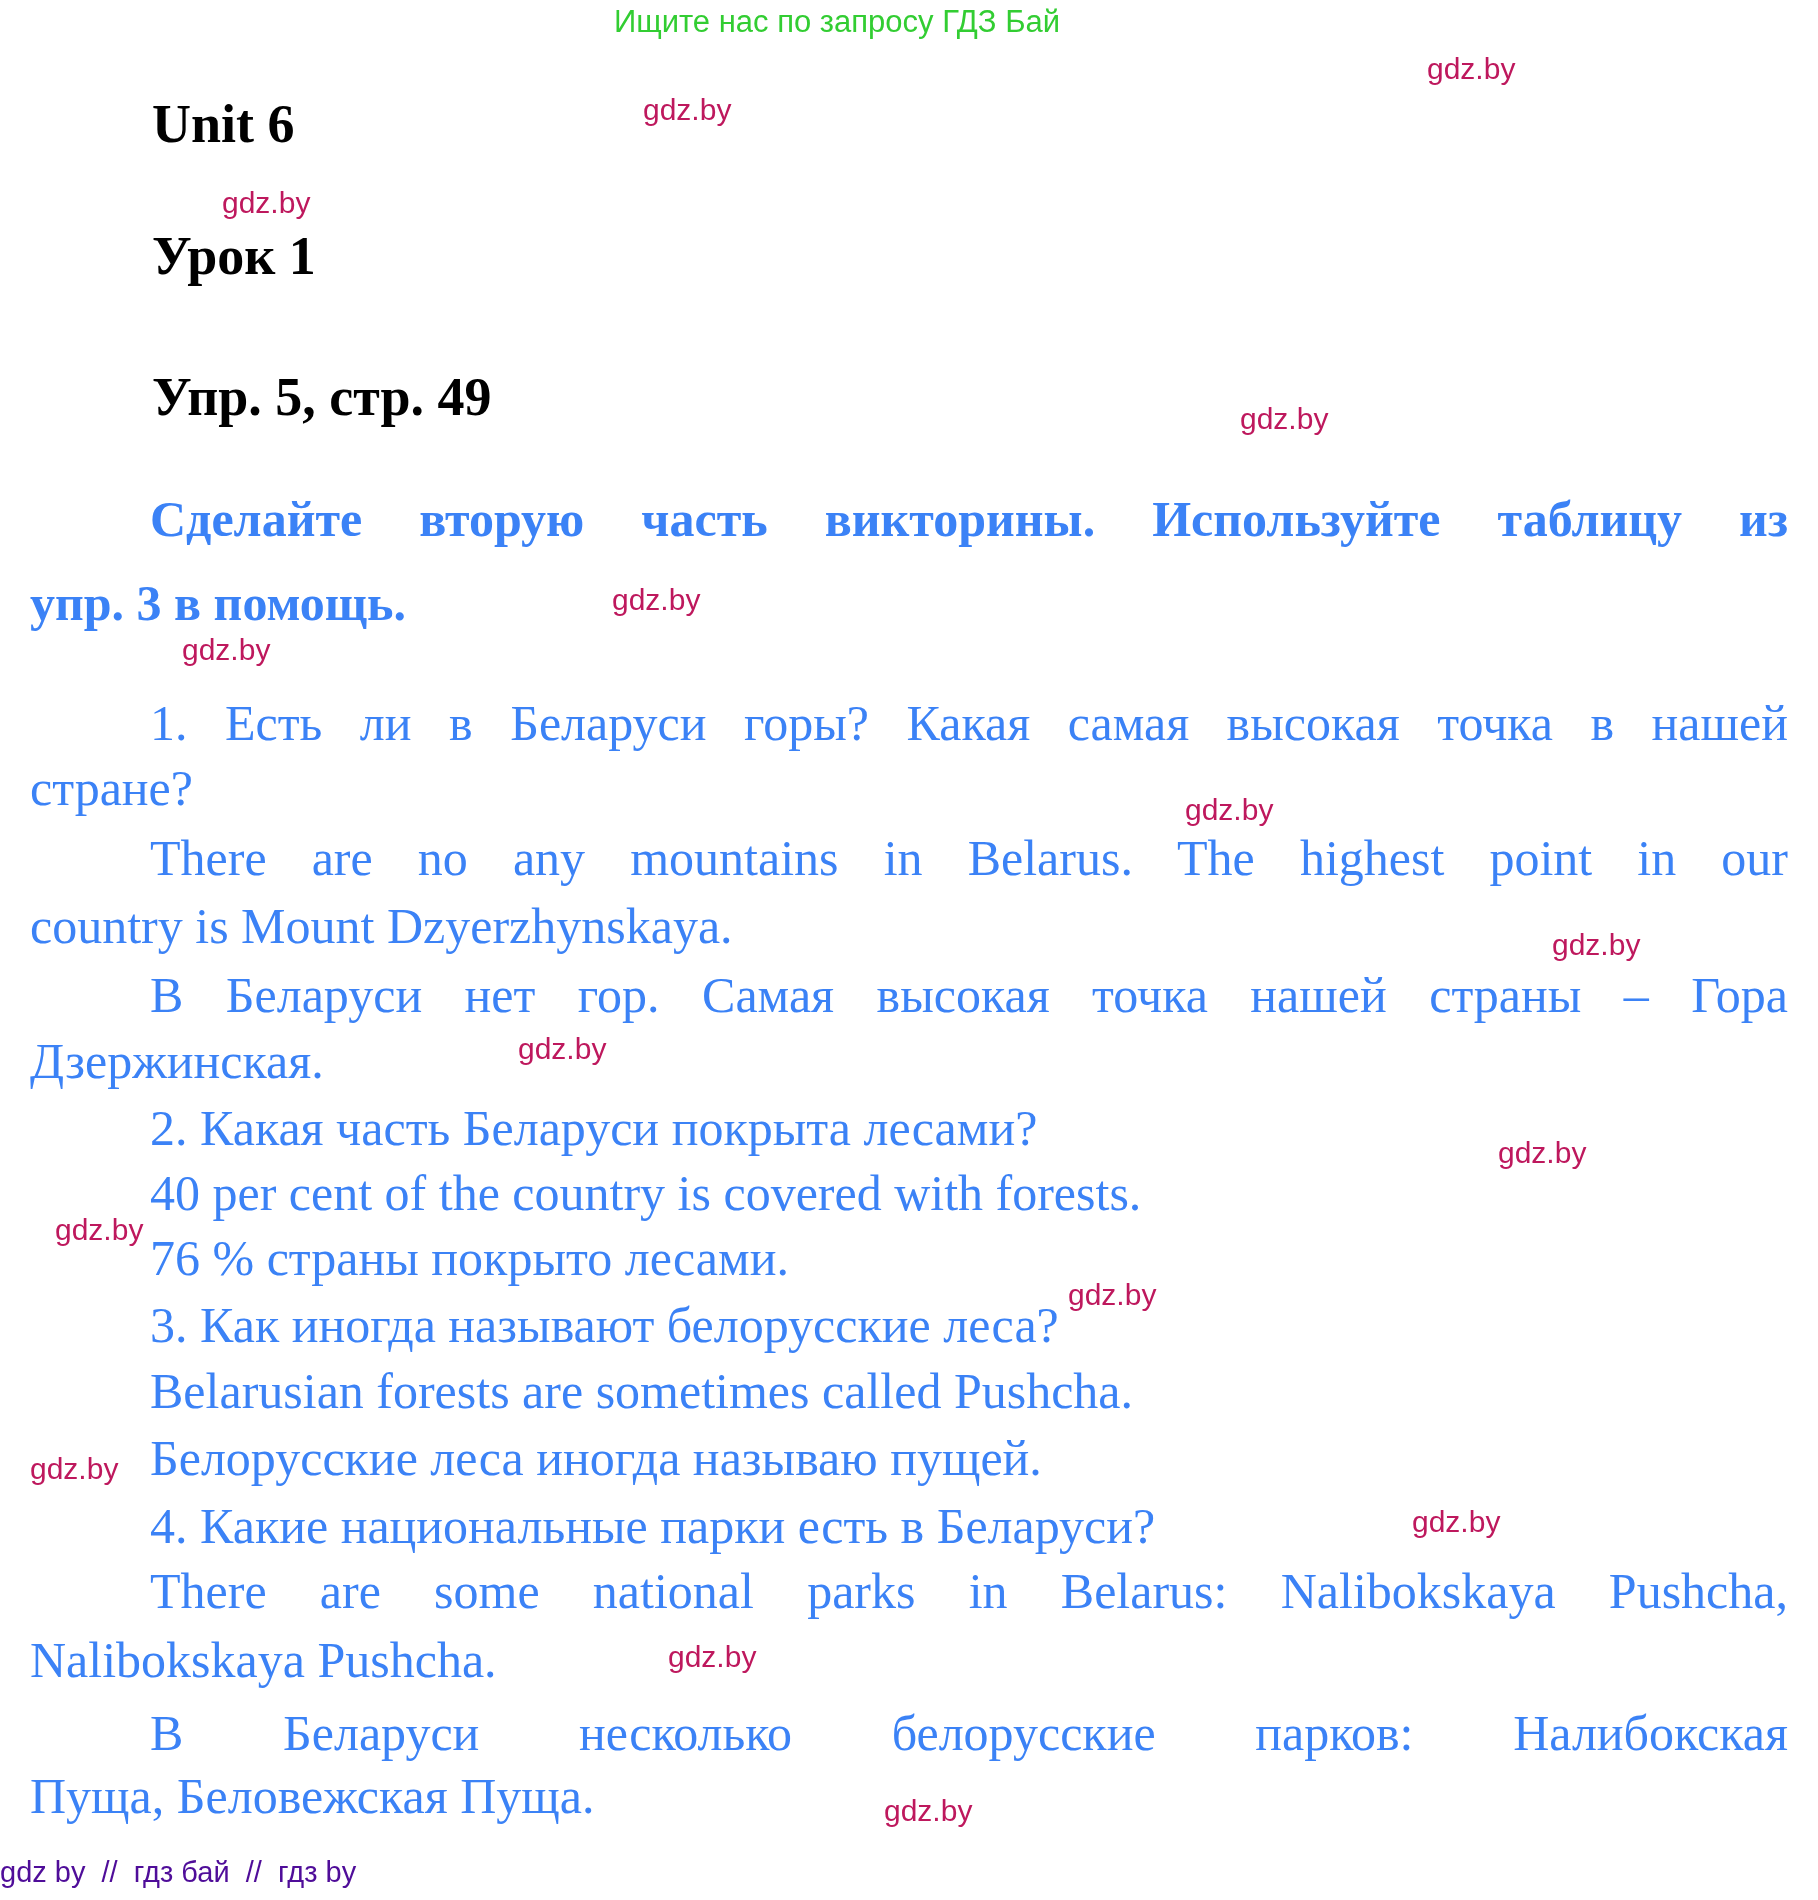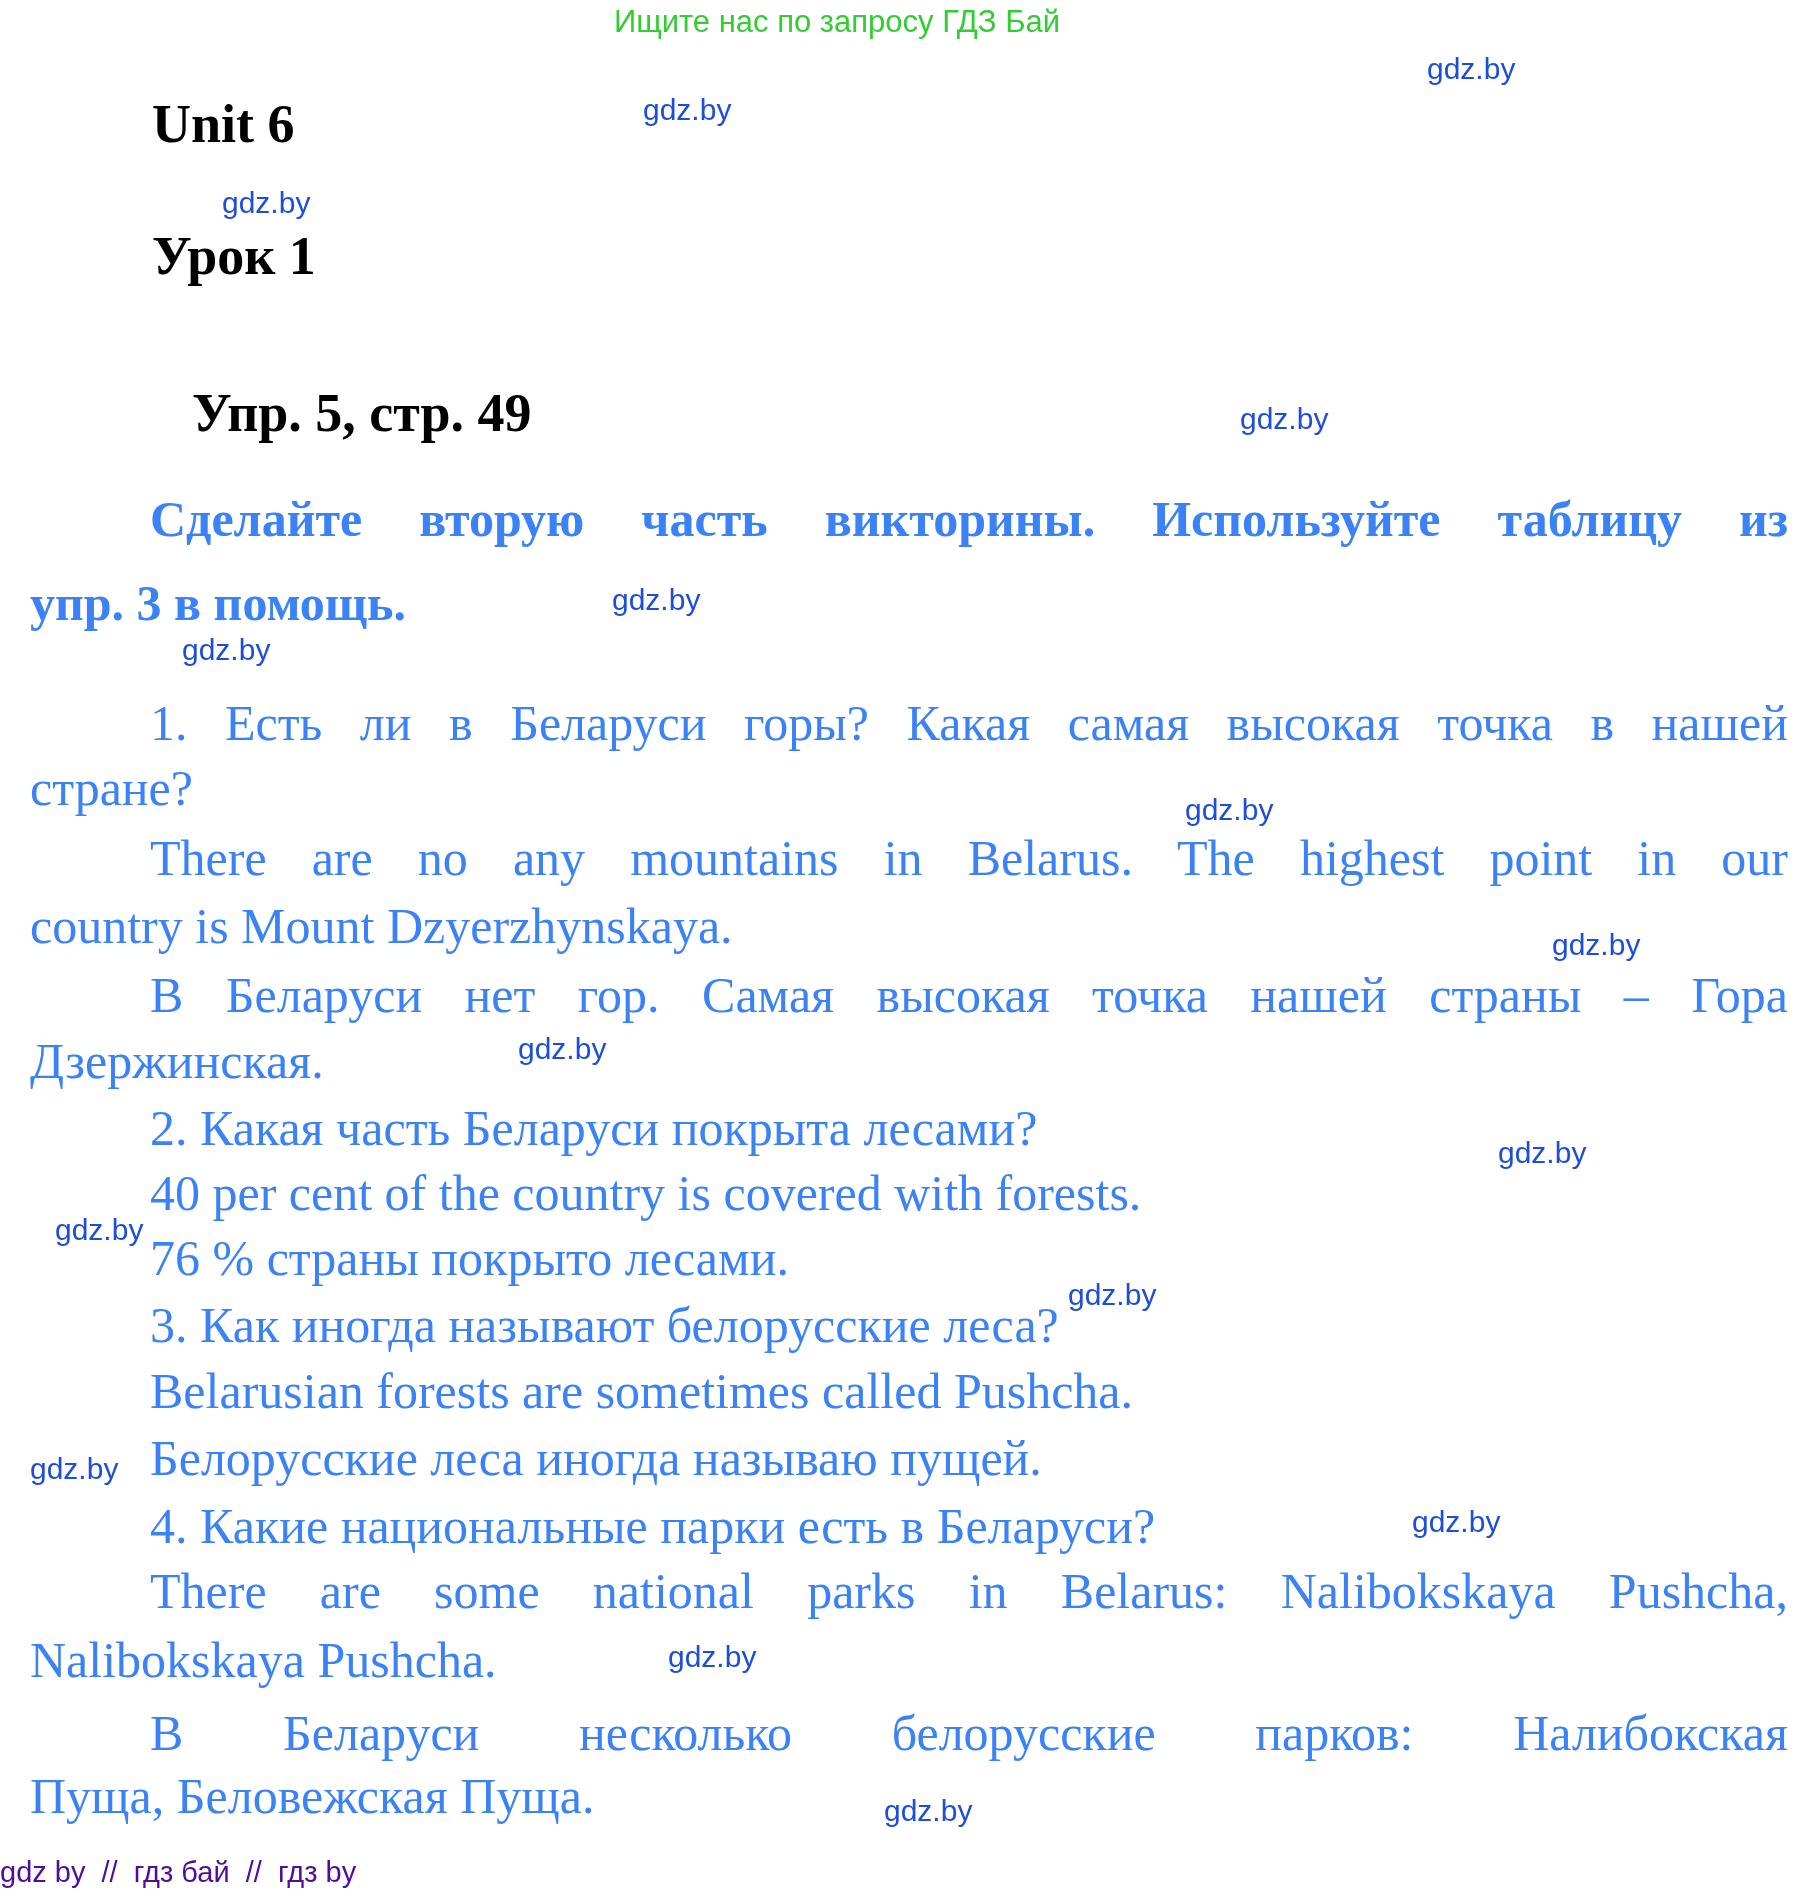--- a/index.html
+++ b/index.html
@@ -24,35 +24,35 @@
     white-space:pre;
   }
   .heading {
     position:absolute; left:152px; margin:0;
     font-family:"Liberation Serif", serif;
     font-weight:bold; font-size:54px; line-height:58px;
     color:#000;
   }
   .heading.unit     { top:95px;  }
   .heading.lesson   { top:227px; }
-  .heading.exercise { top:384px;margin-left:40px; }
+  .heading.exercise { top:368px; }
   .line {
     position:absolute; left:30px; width:1758px;
     font-family:"Liberation Serif", serif;
     font-size:50px; line-height:60px;
     color:#3b82f6;
   }
   .line.indent  { padding-left:120px; width:1638px; }
   .line.justify { text-align:justify; text-align-last:justify; }
   .line.bold    { font-weight:bold; }
   .wm {
     position:absolute;
     font-family:"Liberation Sans", sans-serif;
     font-size:30px; line-height:34px;
-    color:#1d4ed8;
+    color:#be185d;
     white-space:nowrap;
   }
 </style>
 </head>
 <body>
 
 <div class="banner" style="color: rgb(50, 205, 50);">Ищите нас по запросу ГДЗ Бай</div>
 
 <h1 class="heading unit">Unit 6</h1>
 <h2 class="heading lesson">Урок 1</h2>

